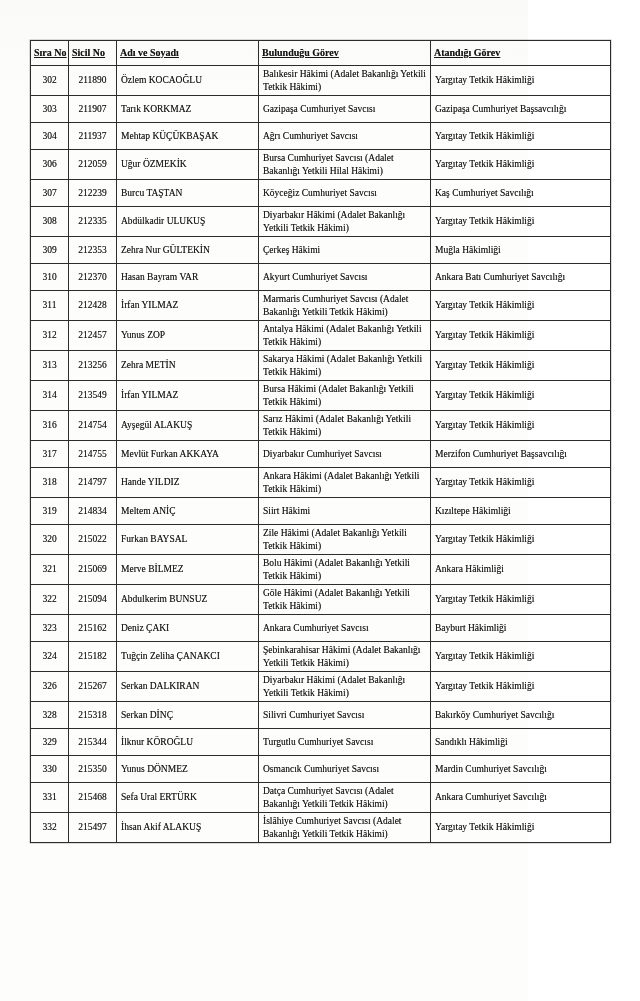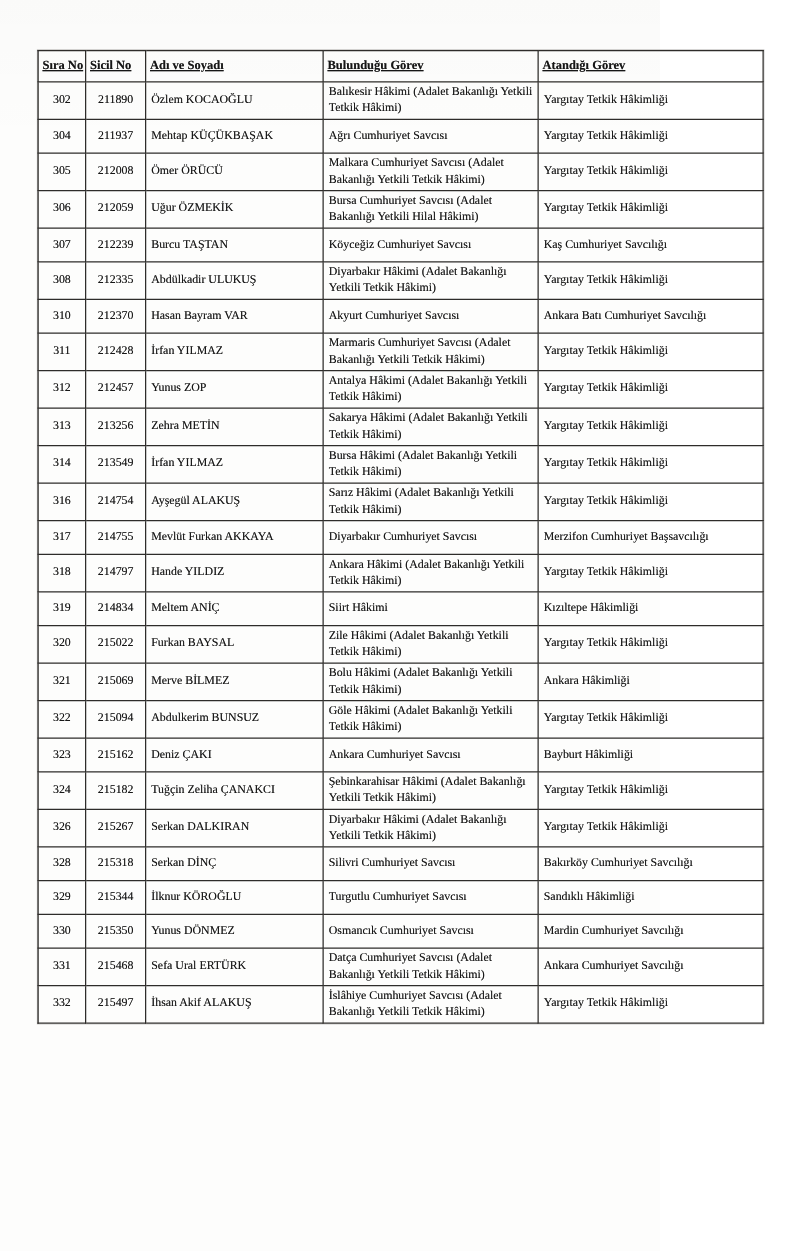--- a/index.html
+++ b/index.html
@@ -74,31 +74,31 @@
     </thead>
     <tbody>
         <tr>
           <td class="c-sira">302</td>
           <td class="c-sicil">211890</td>
           <td class="c-name">Özlem KOCAOĞLU</td>
           <td class="c-current">Balıkesir Hâkimi (Adalet Bakanlığı Yetkili Tetkik Hâkimi)</td>
           <td class="c-assigned">Yargıtay Tetkik Hâkimliği</td>
         </tr>
         <tr>
+          <td class="c-sira">303</td>
+          <td class="c-sicil">211907</td>
+          <td class="c-name">Tarık KORKMAZ</td>
+          <td class="c-current">Gazipaşa Cumhuriyet Savcısı</td>
+          <td class="c-assigned">Gazipaşa Cumhuriyet Başsavcılığı</td>
+        </tr>
+        <tr>
           <td class="c-sira">304</td>
           <td class="c-sicil">211937</td>
           <td class="c-name">Mehtap KÜÇÜKBAŞAK</td>
           <td class="c-current">Ağrı Cumhuriyet Savcısı</td>
-          <td class="c-assigned">Yargıtay Tetkik Hâkimliği</td>
-        </tr>
-        <tr>
-          <td class="c-sira">305</td>
-          <td class="c-sicil">212008</td>
-          <td class="c-name">Ömer ÖRÜCÜ</td>
-          <td class="c-current">Malkara Cumhuriyet Savcısı (Adalet Bakanlığı Yetkili Tetkik Hâkimi)</td>
           <td class="c-assigned">Yargıtay Tetkik Hâkimliği</td>
         </tr>
         <tr>
           <td class="c-sira">306</td>
           <td class="c-sicil">212059</td>
           <td class="c-name">Uğur ÖZMEKİK</td>
           <td class="c-current">Bursa Cumhuriyet Savcısı (Adalet Bakanlığı Yetkili Hilal Hâkimi)</td>
           <td class="c-assigned">Yargıtay Tetkik Hâkimliği</td>
         </tr>
         <tr>
@@ -109,20 +109,27 @@
           <td class="c-assigned">Kaş Cumhuriyet Savcılığı</td>
         </tr>
         <tr>
           <td class="c-sira">308</td>
           <td class="c-sicil">212335</td>
           <td class="c-name">Abdülkadir ULUKUŞ</td>
           <td class="c-current">Diyarbakır Hâkimi (Adalet Bakanlığı Yetkili Tetkik Hâkimi)</td>
           <td class="c-assigned">Yargıtay Tetkik Hâkimliği</td>
         </tr>
         <tr>
+          <td class="c-sira">309</td>
+          <td class="c-sicil">212353</td>
+          <td class="c-name">Zehra Nur GÜLTEKİN</td>
+          <td class="c-current">Çerkeş Hâkimi</td>
+          <td class="c-assigned">Muğla Hâkimliği</td>
+        </tr>
+        <tr>
           <td class="c-sira">310</td>
           <td class="c-sicil">212370</td>
           <td class="c-name">Hasan Bayram VAR</td>
           <td class="c-current">Akyurt Cumhuriyet Savcısı</td>
           <td class="c-assigned">Ankara Batı Cumhuriyet Savcılığı</td>
         </tr>
         <tr>
           <td class="c-sira">311</td>
           <td class="c-sicil">212428</td>
           <td class="c-name">İrfan YILMAZ</td>

